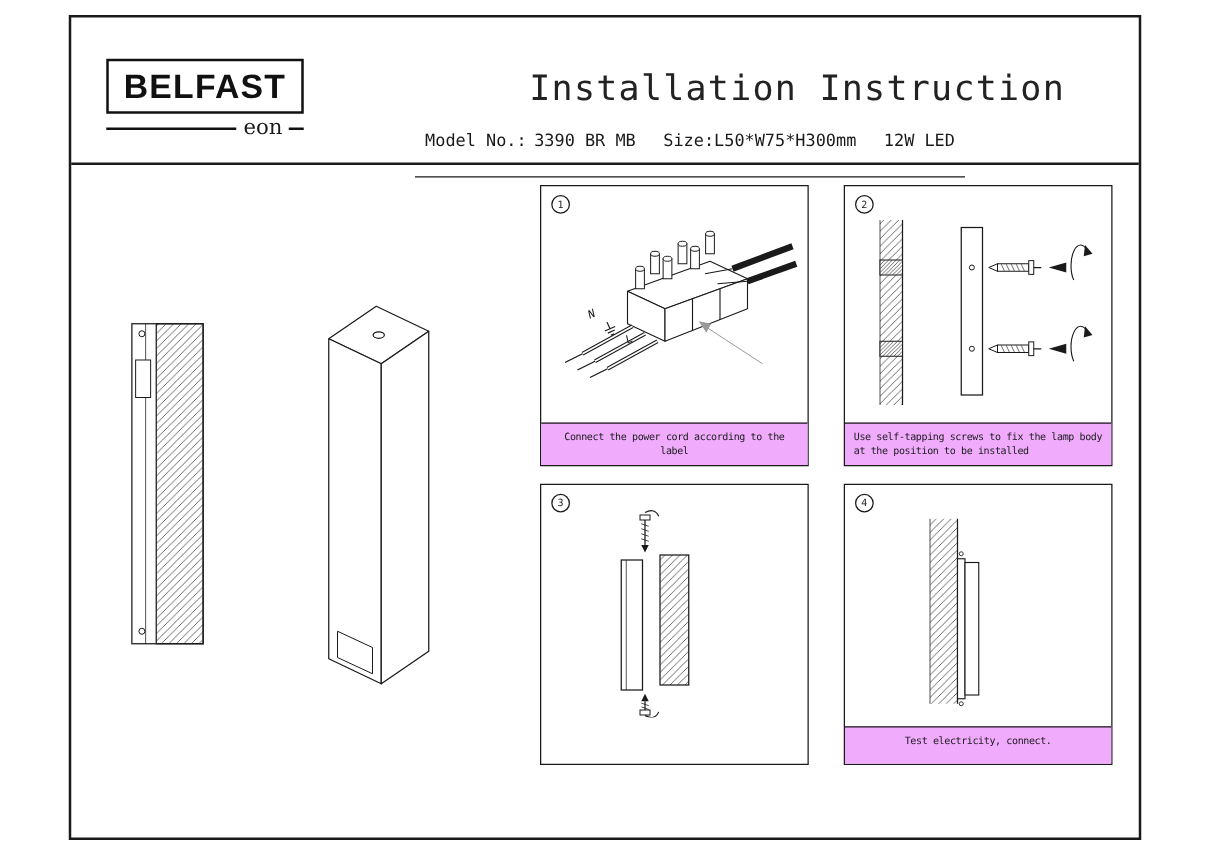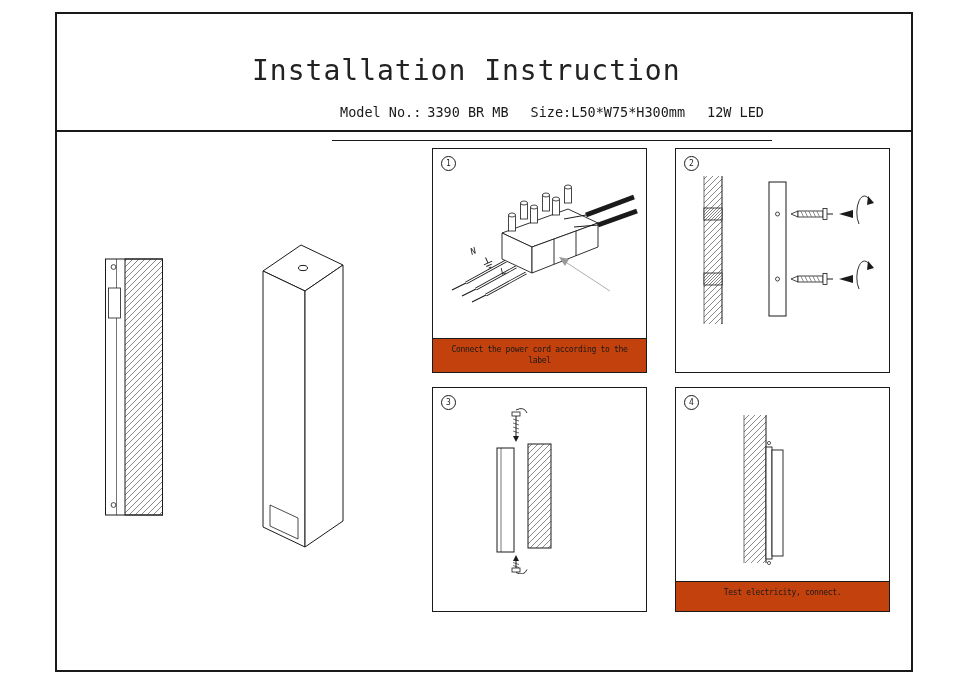--- a/index.html
+++ b/index.html
@@ -11,39 +11,39 @@
   .header { position:absolute; left:0; top:0; width:100%; height:118px; border-bottom:2px solid #1a1a1a; }
 
   .logo { position:absolute; left:28px; top:33px; width:158px; }
   .logo-box { border:2.5px solid #111; height:44px; display:flex; align-items:center; justify-content:center; background:#fff; }
   .logo-text { font-family:"Liberation Sans", sans-serif; font-weight:bold; font-size:27px; letter-spacing:1px; color:#111; }
   .logo-sub-row { display:flex; align-items:center; margin-top:3px; }
   .logo-line { flex:1; border-top:2px solid #111; height:0; }
   .logo-sub { font-family:"DejaVu Serif", serif; font-size:17px; line-height:1; margin:0 5px 0 6px; }
   .logo-dash { width:12px; border-top:2px solid #111; height:0; }
 
-  .title { position:absolute; left:195px; top:40px; width:600px; text-align:left;
+  .title { position:absolute; left:195px; top:40px; width:600px; text-align:right;
            font-size:28px; font-weight:400; letter-spacing:1px; color:#222; }
   .model-line { position:absolute; left:195px; top:88px; width:600px; text-align:center; }
   .model-inner { display:inline-block; border-bottom:1.5px solid #1a1a1a; padding:0 8px 20px; font-size:13.5px; white-space:nowrap; }
   .gap { display:inline-block; width:22px; }
   .gap-sm { display:inline-block; width:6px; }
 
   .panel { position:absolute; width:215px; height:225px; border:1.5px solid #1a1a1a; background:#fff; }
   .panel-1 { left:375px; top:134px; }
   .panel-2 { left:618px; top:134px; }
   .panel-3 { left:375px; top:373px; }
   .panel-4 { left:618px; top:373px; }
 
   .step-num { position:absolute; top:7px; left:8px; width:15px; height:15px; border:1px solid #1a1a1a;
               border-radius:50%; font-size:8px; line-height:14px; text-align:center; background:#fff; }
   .panel-drawing { position:absolute; left:4px; right:4px; top:14px; bottom:36px;
                    display:flex; align-items:center; justify-content:center; }
   .caption { position:absolute; left:0; right:0; bottom:0; border-top:1.2px solid #1a1a1a;
-             padding:5px 7px 6px; font-size:8px; line-height:11px; letter-spacing:-0.3px; min-height:30px; background:#c2410c; }
+             padding:5px 7px 6px; font-size:8px; line-height:11px; letter-spacing:-0.3px; min-height:30px; background:#f0abfc; }
   .caption.center { text-align:center; }
 
   .fv-wrap { position:absolute; left:45px; top:240px; }
   .iso-wrap { position:absolute; left:198px; top:215px; }
 
   svg { display:block; }
   text { font-family:"DejaVu Sans Mono", monospace; fill:#1a1a1a; }
 </style>
 </head>
 <body>
@@ -56,20 +56,30 @@
     <pattern id="hatchD" width="3" height="3" patternUnits="userSpaceOnUse">
       <line x1="0" y1="3" x2="3" y2="0" stroke="#333" stroke-width="0.6"></line>
     </pattern>
   </defs>
 </svg>
 
 <div id="sheet">
 
   <div class="header">
 
+    <div class="logo">
+      <div class="logo-box">
+        <span class="logo-text">BELFAST</span>
+      </div>
+      <div class="logo-sub-row">
+        <span class="logo-line"></span>
+        <span class="logo-sub">eon</span>
+        <span class="logo-dash"></span>
+      </div>
+    </div>
 
     <div class="title">Installation Instruction</div>
 
     <div class="model-line">
       <span class="model-inner">
         <span>Model No.:</span><span class="gap-sm"></span><span>3390 BR MB</span><span class="gap"></span><span>Size:</span><span>L50*W75*H300mm</span><span class="gap"></span><span>12W LED</span>
       </span>
     </div>
   </div>
 
@@ -210,20 +220,21 @@
         <polygon points="156,109 170,105 170,113" fill="#1a1a1a"></polygon>
 
         <g stroke="#1a1a1a" fill="none" stroke-width="0.9">
           <path d="M 176,54 A 7,15 0 1 1 187,31"></path>
           <polygon points="185,26 191,33 184,35" fill="#1a1a1a" stroke="none"></polygon>
           <path d="M 176,119 A 7,15 0 1 1 187,96"></path>
           <polygon points="185,91 191,98 184,100" fill="#1a1a1a" stroke="none"></polygon>
         </g>
       </svg>
     </div>
+    <div class="caption">Use self-tapping screws to fix the lamp body at the position to be installed</div>
   </div>
 
   <div class="panel panel-3">
     <div class="step-num"><span>3</span></div>
     <div class="panel-drawing">
       <svg width="200" height="170" viewBox="0 0 200 170">
 
         <g stroke="#1a1a1a">
           <path d="M 76,6 q 8,-4 11,3" fill="none" stroke-width="0.9"></path>
           <rect x="72" y="8" width="8" height="4" fill="#fff" stroke-width="0.8"></rect>

